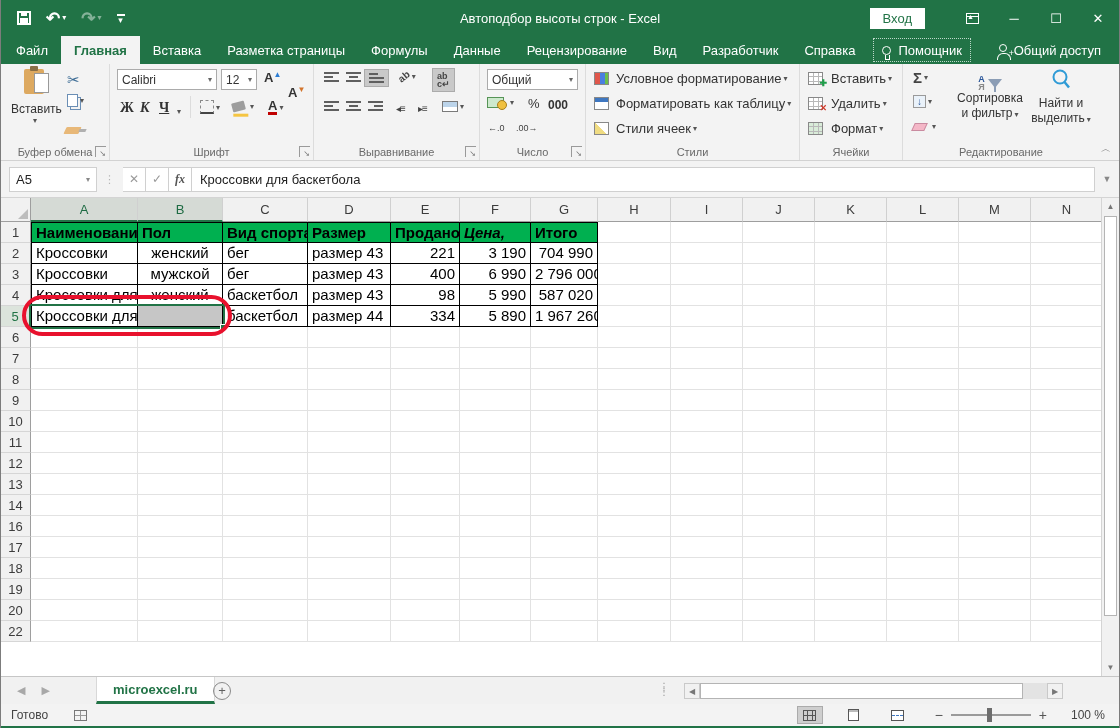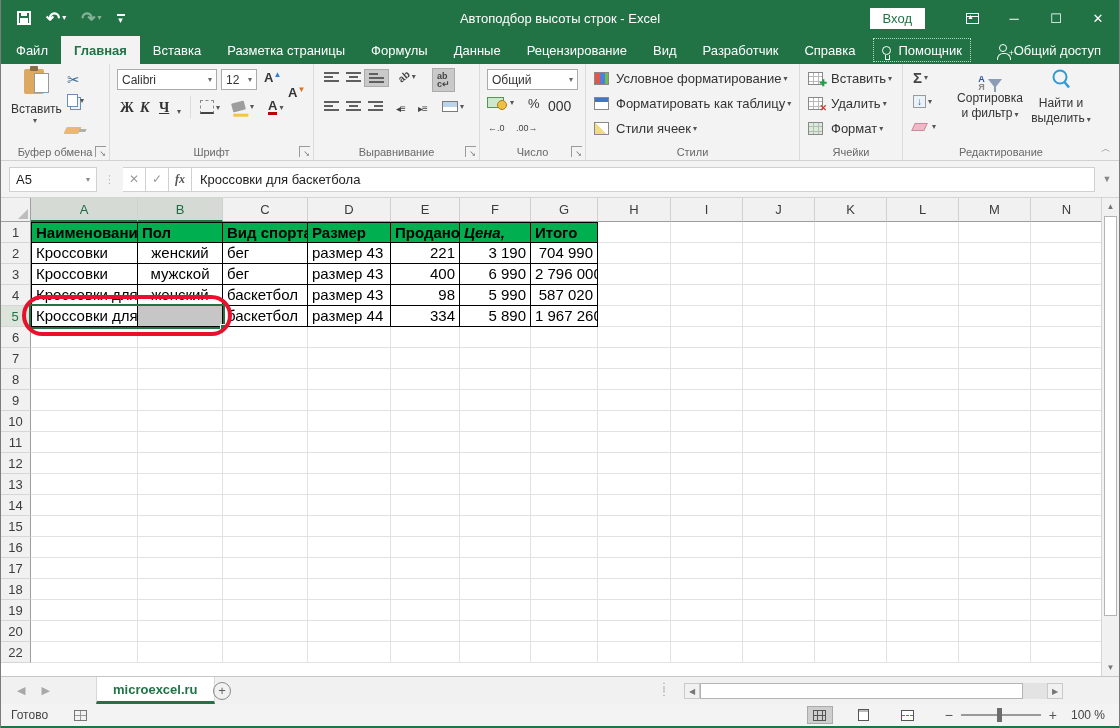--- a/index.html
+++ b/index.html
@@ -158,21 +158,21 @@
   .vwbtn{width:26px;height:18px;display:flex;align-items:center;justify-content:center;cursor:pointer;margin-left:18px}
   .vwbtn.pressed{background:#cecece;border:1px solid #ababab}
   .ic-normal{width:13px;height:11px;border:1px solid #555;background-image:linear-gradient(90deg,transparent 3px,#555 3px,#555 4px,transparent 4px,transparent 8px,#555 8px,#555 9px,transparent 9px),linear-gradient(transparent 4px,#555 4px,#555 5px,transparent 5px)}
   .ic-layout{width:11px;height:12px;border:1px solid #555;background:#fff;box-shadow:inset 0 2px 0 #bbb}
   .ic-break{width:13px;height:11px;border:1px solid #555;background:#fff;position:relative}
   .ic-break::after{content:"";position:absolute;left:0;top:4px;width:100%;border-top:1px dashed #3f77c0}
   .zoomctl{display:flex;align-items:center;margin-left:24px;gap:8px}
   .zsign{font-size:14px;color:#555;cursor:pointer;line-height:1}
   .ztrack{position:relative;width:80px;height:2px;background:#9a9a9a}
   .zthumb{position:absolute;left:36px;top:-6px;width:5px;height:14px;background:#6d6d6d;cursor:pointer}
-  .zlabel{margin-left:10px;min-width:38px;text-align:right;cursor:pointer}
+  .zlabel{margin-left:20px;min-width:38px;text-align:right;cursor:pointer}
   .bottomedge{position:absolute;bottom:0;left:0;right:0;height:2px;background:#217346}
 </style>
 </head>
 <body>
 
 <div id="app">
 
   <div class="titlebar">
     <div class="qat">
       <span class="ic-save"></span>
@@ -334,21 +334,21 @@
     <div class="grp" style="width:106px">
       <div class="combo abs" style="left:7px;top:5px;width:91px">
           <span>Общий</span>
           <span class="cdd">▾</span>
         </div>
       <div class="abs" style="left:7px;top:33px;display:flex;align-items:center;cursor:pointer">
           <span class="money"></span>
           <span class="dd" style="margin-left:6px">▾</span>
         </div>
       <div class="abs" style="left:48px;top:32px;font-size:13px;cursor:pointer">%</div>
-      <div class="abs" style="left:68px;top:34px;font-size:14px;font-weight:normal;cursor:pointer">000</div>
+      <div class="abs" style="left:68px;top:34px;font-size:12px;font-weight:bold;cursor:pointer">000</div>
       <div class="abs smalltxt" style="left:8px;top:59px;cursor:pointer">←.0</div>
       <div class="abs smalltxt" style="left:36px;top:59px;cursor:pointer">.00→</div>
       <div class="grp-label">Число</div>
       <div class="launcher"></div>
     </div>
 
     <div class="grp" style="width:214px">
       <div class="rbtn abs" style="left:8px;top:7px">
           <span class="mini cf"></span>
           <span style="margin-left:7px">Условное форматирование</span>
@@ -689,37 +689,20 @@
           <div class="cell" style="width: 67px;"></div>
           <div class="cell" style="width: 73px;"></div>
           <div class="cell" style="width: 72px;"></div>
           <div class="cell" style="width: 72px;"></div>
           <div class="cell" style="width: 72px;"></div>
           <div class="cell" style="width: 72px;"></div>
           <div class="cell" style="width: 72px;"></div>
           <div class="cell" style="width: 72px;"></div>
         </div>
         <div class="grid-row">
-          <div class="rh">15</div>
-          <div class="cell" style="width: 107px;"></div>
-          <div class="cell" style="width: 85px;"></div>
-          <div class="cell" style="width: 85px;"></div>
-          <div class="cell" style="width: 83px;"></div>
-          <div class="cell" style="width: 69px;"></div>
-          <div class="cell" style="width: 71px;"></div>
-          <div class="cell" style="width: 67px;"></div>
-          <div class="cell" style="width: 73px;"></div>
-          <div class="cell" style="width: 72px;"></div>
-          <div class="cell" style="width: 72px;"></div>
-          <div class="cell" style="width: 72px;"></div>
-          <div class="cell" style="width: 72px;"></div>
-          <div class="cell" style="width: 72px;"></div>
-          <div class="cell" style="width: 72px;"></div>
-        </div>
-        <div class="grid-row">
           <div class="rh">16</div>
           <div class="cell" style="width: 107px;"></div>
           <div class="cell" style="width: 85px;"></div>
           <div class="cell" style="width: 85px;"></div>
           <div class="cell" style="width: 83px;"></div>
           <div class="cell" style="width: 69px;"></div>
           <div class="cell" style="width: 71px;"></div>
           <div class="cell" style="width: 67px;"></div>
           <div class="cell" style="width: 73px;"></div>
           <div class="cell" style="width: 72px;"></div>

